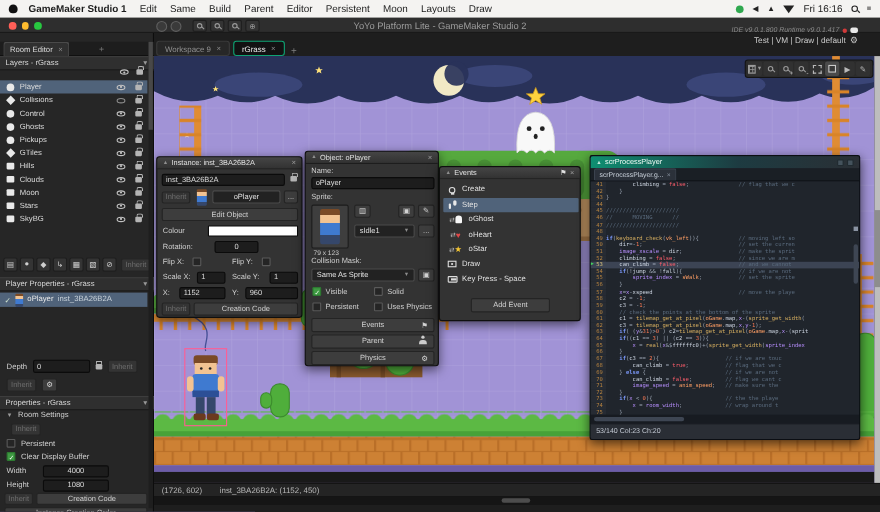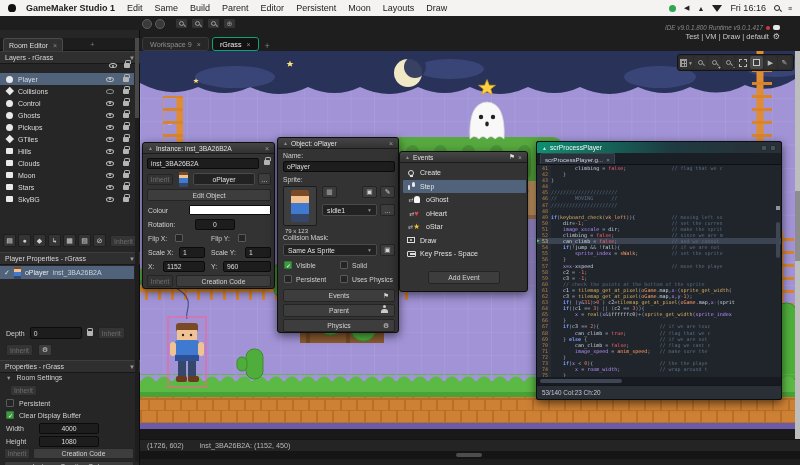--- a/index.html
+++ b/index.html
@@ -182,20 +182,28 @@
       <span class="mbdot"></span>
       <span class="mbglyph">◀</span>
       <span class="mbglyph">▲</span>
       <span class="wifi"></span>
       <span>Fri 16:16</span>
       <span class="magd"></span>
       <span class="mbglyph">≡</span>
     </span>
   </div>
 
+  <div class="titlebar">
+    <span class="lights">
+      <span class="light l-red"></span>
+      <span class="light l-yel"></span>
+      <span class="light l-grn"></span>
+    </span>
+    <div class="wtitle">YoYo Platform Lite - GameMaker Studio 2</div>
+  </div>
   <div class="verline">
     <span>IDE v9.0.1.800 Runtime v9.0.1.417</span>
     <span class="reddot"></span>
     <span class="bubble"></span>
   </div>
   <div class="tgtline">
     <span>Test | VM | Draw | default</span>
     <span class="gear">⚙</span>
   </div>
 

